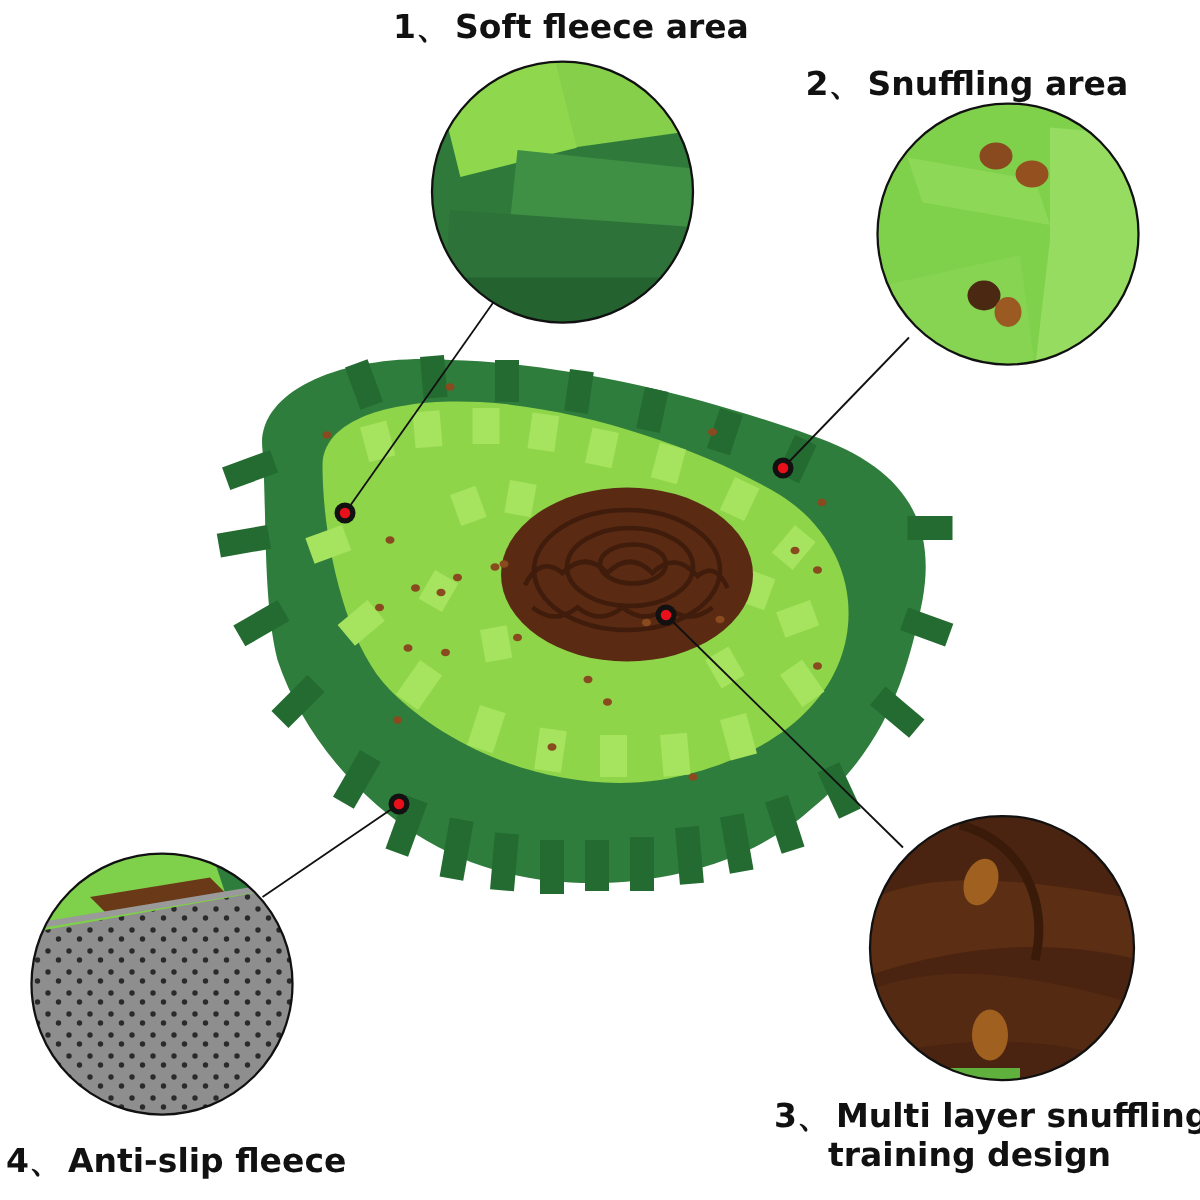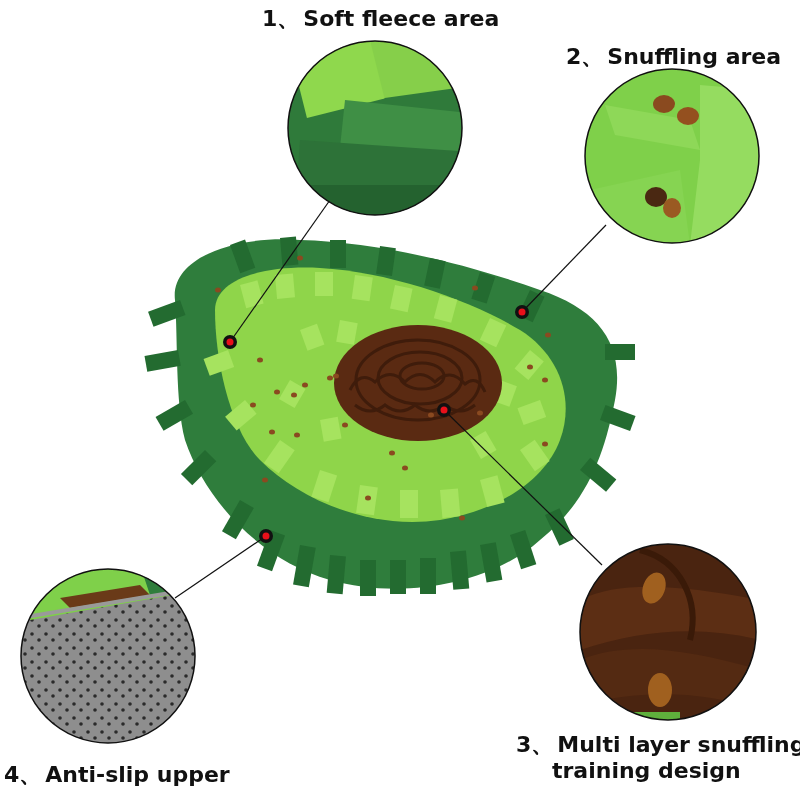--- a/index.html
+++ b/index.html
@@ -1,21 +1,21 @@
 <!DOCTYPE html>
 <html><head>
 <meta charset="utf-8">
 <style>
   html, body { margin: 0; padding: 0; background: #ffffff; }
   body { width: 800px; height: 800px; position: relative; overflow: hidden;
          font-family: "DejaVu Sans", "Liberation Sans", sans-serif; }
   .label { position: absolute; color: #111; font-weight: bold; font-size: 22px; line-height: 26px; white-space: nowrap; }
   .label .num { margin-right: 4px; }
   #label-1 { left: 262px; top: 6px; }
-  #label-2 { left: 566px; top: 44px; }
+  #label-2 { left: 537px; top: 44px; }
   #label-3 { left: 516px; top: 732px; }
   #label-3 .line2 { display: block; padding-left: 36px; }
   #label-4 { left: 4px; top: 762px; }
   svg.scene { position: absolute; left: 0; top: 0; }
 </style>
 </head>
 <body>
 
 <svg class="scene" width="800" height="800" viewBox="0 0 800 800" xmlns="http://www.w3.org/2000/svg">
   <defs>
@@ -213,14 +213,14 @@
   <span class="num">1、</span><span>Soft fleece area</span>
 </div>
 <div class="label" id="label-2">
   <span class="num">2、</span><span>Snuffling area</span>
 </div>
 <div class="label" id="label-3">
   <span class="num">3、</span><span>Multi layer snuffling</span>
   <span class="line2">training design</span>
 </div>
 <div class="label" id="label-4">
-  <span class="num">4、</span><span>Anti-slip upper</span>
+  <span class="num">4、</span><span>Anti-slip fleece</span>
 </div>
 
 </body></html>

